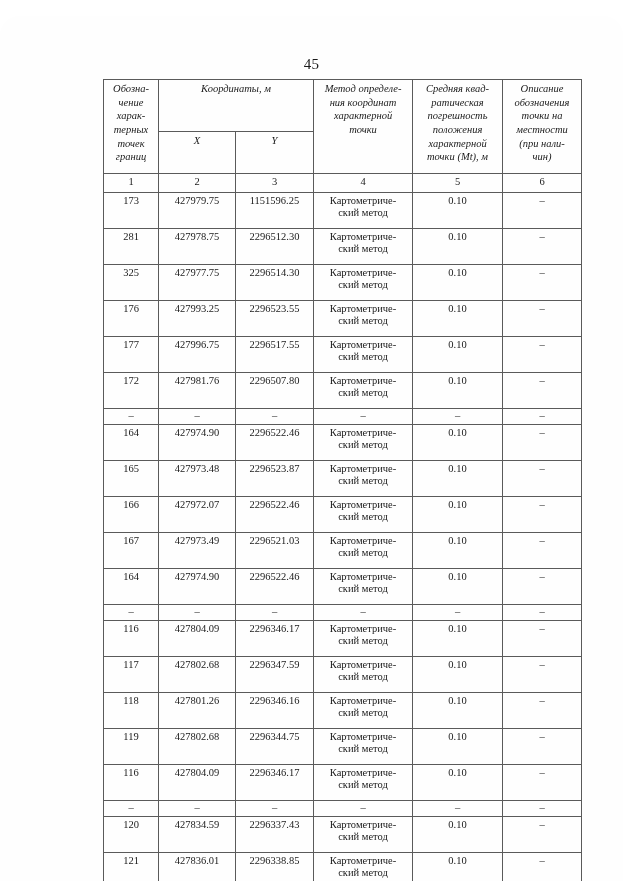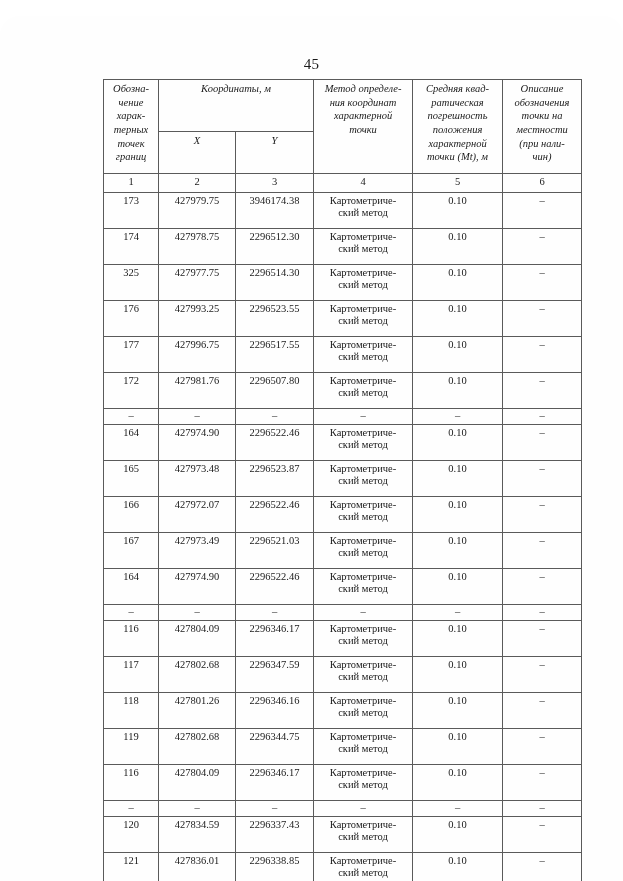--- a/index.html
+++ b/index.html
@@ -146,30 +146,30 @@
           <td>3</td>
           <td>4</td>
           <td>5</td>
           <td>6</td>
         </tr>
       </thead>
       <tbody id="tbody">
           <tr class="data">
             <td class="pt">173</td>
             <td class="x">427979.75</td>
-            <td class="y">3946174.38</td>
-            <td class="method">
-              <span class="l1">Картометриче-</span>
-              <span class="l2">ский метод</span>
-            </td>
-            <td class="mt">0.10</td>
-            <td class="descr">–</td>
-          </tr>
-          <tr class="data">
-            <td class="pt">174</td>
+            <td class="y">1151596.25</td>
+            <td class="method">
+              <span class="l1">Картометриче-</span>
+              <span class="l2">ский метод</span>
+            </td>
+            <td class="mt">0.10</td>
+            <td class="descr">–</td>
+          </tr>
+          <tr class="data">
+            <td class="pt">281</td>
             <td class="x">427978.75</td>
             <td class="y">2296512.30</td>
             <td class="method">
               <span class="l1">Картометриче-</span>
               <span class="l2">ский метод</span>
             </td>
             <td class="mt">0.10</td>
             <td class="descr">–</td>
           </tr>
           <tr class="data">

